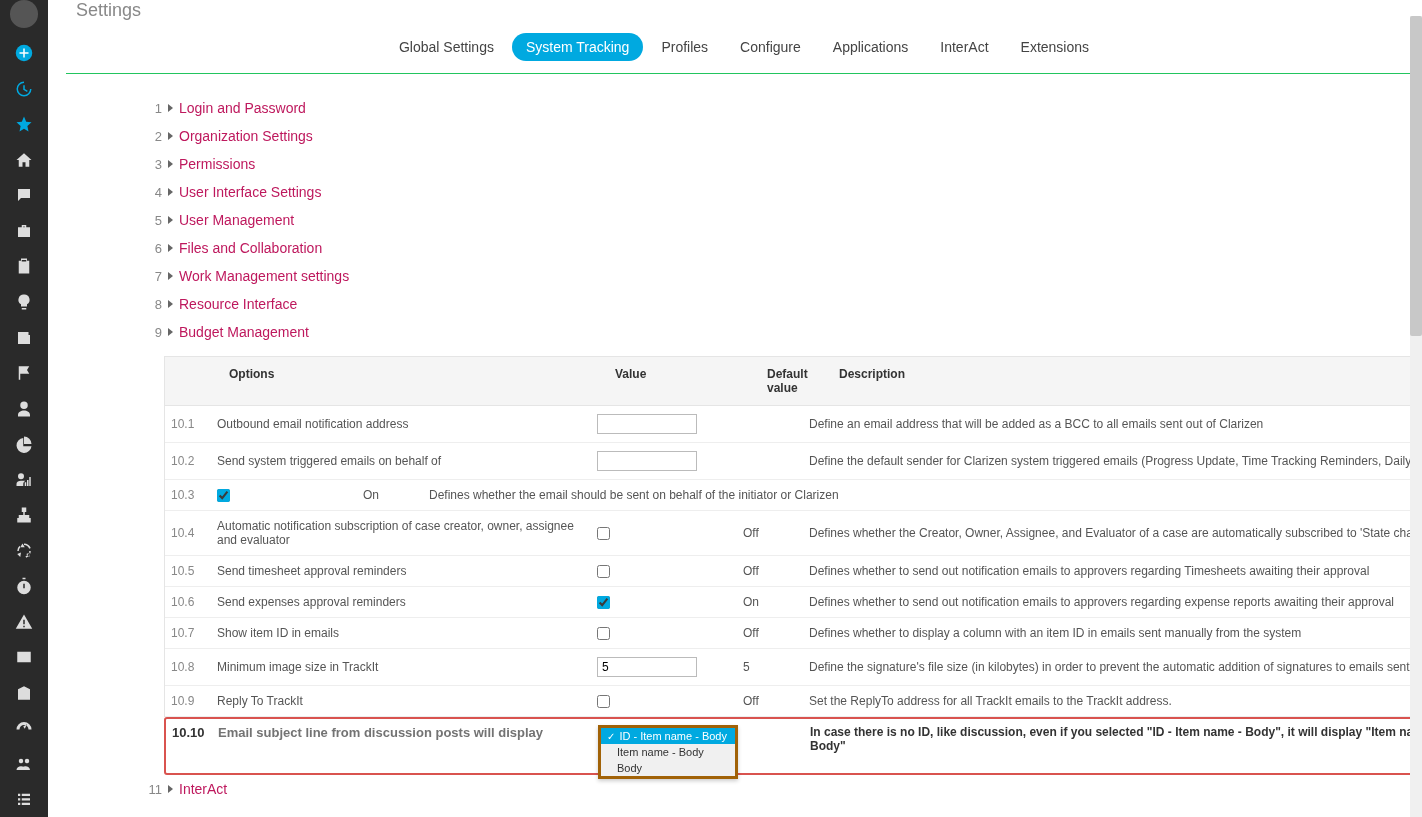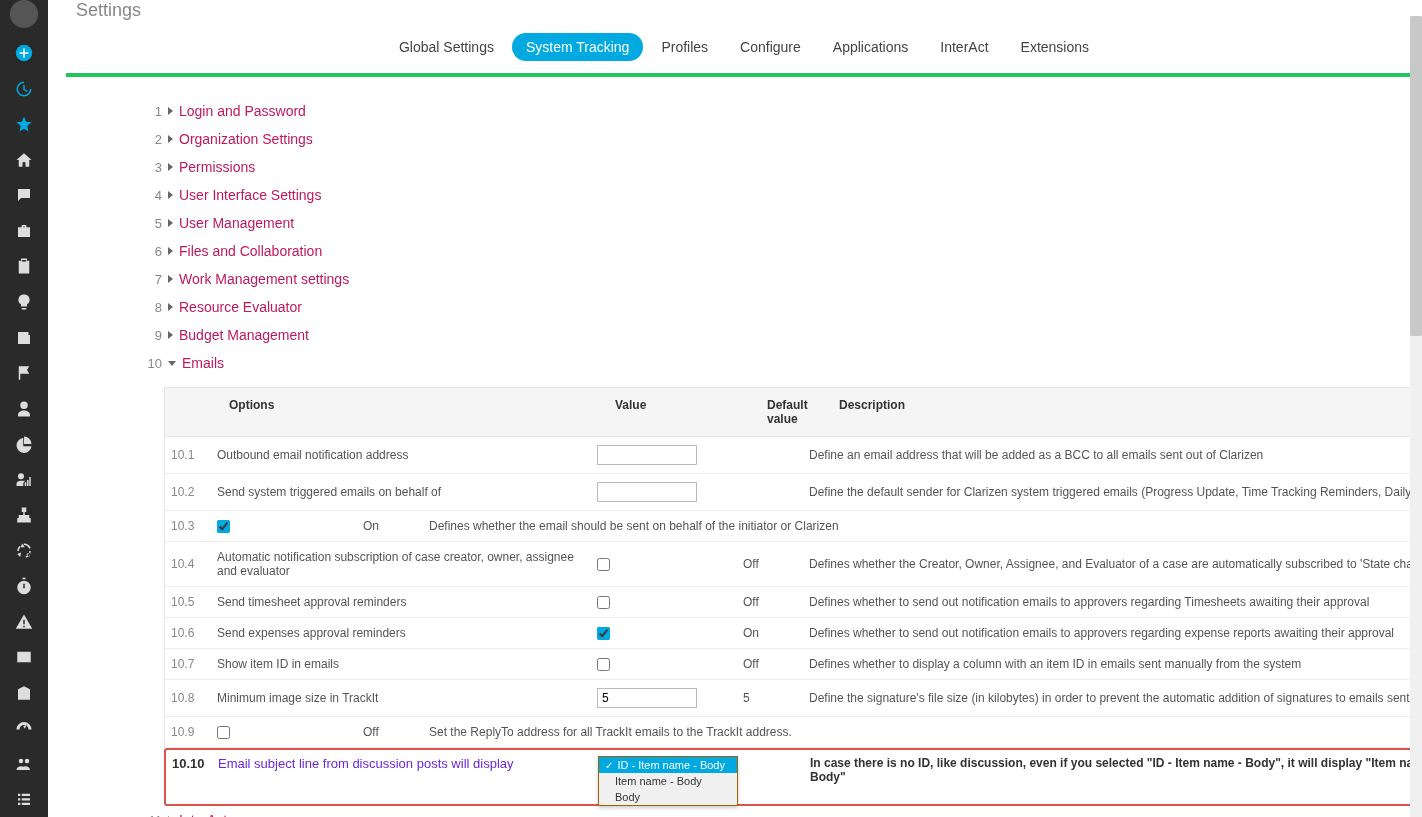--- a/index.html
+++ b/index.html
@@ -6,21 +6,21 @@
 body { font-family: Arial, Helvetica, sans-serif; font-size: 13px; color: #333; background: #fff; overflow: hidden; }
 .app { display: flex; height: 817px; width: 1422px; gap: 18px; }
 .leftnav { width: 48px; background: #2a2a2a; display: flex; flex-direction: column; align-items: center; padding-top: 0; }
 .leftnav .nav-avatar { width: 28px; height: 28px; border-radius: 50%; background: #555; margin: 0 0 8px 0; }
 .leftnav .nav-icon { width: 48px; height: 36px; display: flex; align-items: center; justify-content: center; color: #ddd; cursor: pointer; }
 .leftnav .nav-icon svg { width: 18px; height: 18px; fill: #ddd; }
 .leftnav .nav-icon.plus svg circle { fill: #00a9e0; }
 .leftnav .nav-icon.hl svg { fill: #00a9e0; }
 .main { flex: 1; overflow: hidden; display: flex; flex-direction: column; }
 .titlebar { padding: 0 10px; font-size: 18px; color: #888; }
-.tabs { display: flex; justify-content: center; padding: 12px 0; border-bottom: 4px solid #22c55e; gap: 4px; }
+.tabs { display: flex; justify-content: center; padding: 12px 0; border-bottom: 1px solid #22c55e; gap: 4px; }
 .tabs .tab { padding: 6px 14px; border-radius: 15px; color: #444; cursor: pointer; font-size: 14px; }
 .tabs .tab.active { background: #00a9e0; color: #fff; }
 .content { flex: 1; overflow: auto; padding: 20px 10px 20px 70px; }
 .sections { }
 .sec-row { display: flex; align-items: center; height: 28px; cursor: pointer; }
 .sec-num { width: 26px; text-align: right; color: #888; font-size: 13px; margin-right: 6px; }
 .sec-caret { width: 0; height: 0; border-top: 4px solid transparent; border-bottom: 4px solid transparent; border-left: 5px solid #666; margin-right: 6px; }
 .sec-caret.down { border-left: 4px solid transparent; border-right: 4px solid transparent; border-top: 5px solid #666; border-bottom: none; }
 .sec-label { font-size: 14px; color: #be185d; }
 .settings-table { margin-left: 28px; margin-top: 10px; border: 1px solid #e5e5e5; border-bottom: none; width: 1310px; }
@@ -30,24 +30,24 @@
 .settings-table .row > div { padding: 8px 6px; display: flex; align-items: center; }
 .col-num { width: 46px; color: #888; }
 .col-opt { width: 380px; }
 .col-val { width: 146px; }
 .col-def { width: 66px; }
 .col-desc { flex: 1; white-space: nowrap; overflow: hidden; }
 .settings-table input[type=text] { width: 100px; height: 20px; border: 1px solid #bbb; padding: 2px 4px; font-size: 12px; }
 .settings-table input[type=checkbox] { accent-color: #00a9e0; width: 13px; height: 13px; }
 .hl-row { border: 2px solid #d9534f; border-radius: 3px; display: flex; margin-left: 28px; width: 1310px; min-height: 58px; align-items: flex-start; padding: 6px; position: relative; }
 .hl-row .col-num { font-weight: bold; color: #333; }
-.hl-row .col-opt { font-weight: normal; color: #6d28d9; }
+.hl-row .col-opt { font-weight: bold; color: #737373; }
 .hl-row .col-desc { font-weight: bold; color: #333; font-size: 12px; }
 .dropdown { position: relative; }
-.dropdown-list { position: absolute; top: 0; left: 0; background: #f0f0f0; border: 1px solid #a16207; font-weight: normal; width: 140px; z-index: 10; box-shadow: 0 2px 4px rgba(0,0,0,0.2); }
+.dropdown-list { position: absolute; top: 0; left: 0; background: #f0f0f0; border: 3px solid #a16207; font-weight: normal; width: 140px; z-index: 10; box-shadow: 0 2px 4px rgba(0,0,0,0.2); }
 .dropdown-list .opt { padding: 2px 6px; font-size: 11px; cursor: pointer; display: flex; align-items: center; }
 .dropdown-list .opt.sel { background: #00a9e0; color: #fff; }
 .dropdown-list .opt.sel::before { content: "✓"; margin-right: 4px; font-size: 10px; }
 .dropdown-list .opt:not(.sel) { padding-left: 16px; }
 .scrollbar { position: absolute; right: 0; top: 16px; bottom: 0; width: 12px; background: #f0f0f0; }
 .scrollbar .thumb { position: absolute; top: 0; width: 12px; height: 320px; background: #c8c8c8; border-radius: 2px; }
 </style>
 </head>
 <body>
 
@@ -211,31 +211,26 @@
             <div class="sec-label">Files and Collaboration</div>
           </div>
           <div class="sec-row">
             <div class="sec-num">7</div>
             <div class="sec-caret"></div>
             <div class="sec-label">Work Management settings</div>
           </div>
           <div class="sec-row">
             <div class="sec-num">8</div>
             <div class="sec-caret"></div>
-            <div class="sec-label">Resource Evaluator</div>
+            <div class="sec-label">Resource Interface</div>
           </div>
           <div class="sec-row">
             <div class="sec-num">9</div>
             <div class="sec-caret"></div>
             <div class="sec-label">Budget Management</div>
-          </div>
-          <div class="sec-row">
-            <div class="sec-num">10</div>
-            <div class="sec-caret down"></div>
-            <div class="sec-label">Emails</div>
           </div>
           <div class="settings-table">
             <div class="thead">
               <div class="col-num"></div>
               <div class="col-opt">Options</div>
               <div class="col-val">Value</div>
               <div class="col-def">Default value</div>
               <div class="col-desc">Description</div>
             </div>
             <div class="row">
@@ -304,20 +299,21 @@
               <div class="col-num">10.8</div>
               <div class="col-opt">Minimum image size in TrackIt</div>
               <div class="col-val">
                 <input type="text" value="5" style="">
               </div>
               <div class="col-def">5</div>
               <div class="col-desc">Define the signature's file size (in kilobytes) in order to prevent the automatic addition of signatures to emails sent by the system</div>
             </div>
             <div class="row">
               <div class="col-num">10.9</div>
+              <div class="col-opt">Reply To TrackIt</div>
               <div class="col-val">
                 <input type="checkbox" style="">
               </div>
               <div class="col-def">Off</div>
               <div class="col-desc">Set the ReplyTo address for all TrackIt emails to the TrackIt address.</div>
             </div>
           </div>
           <div class="hl-row">
             <div class="col-num">10.10</div>
             <div class="col-opt">Email subject line from discussion posts will display</div>

